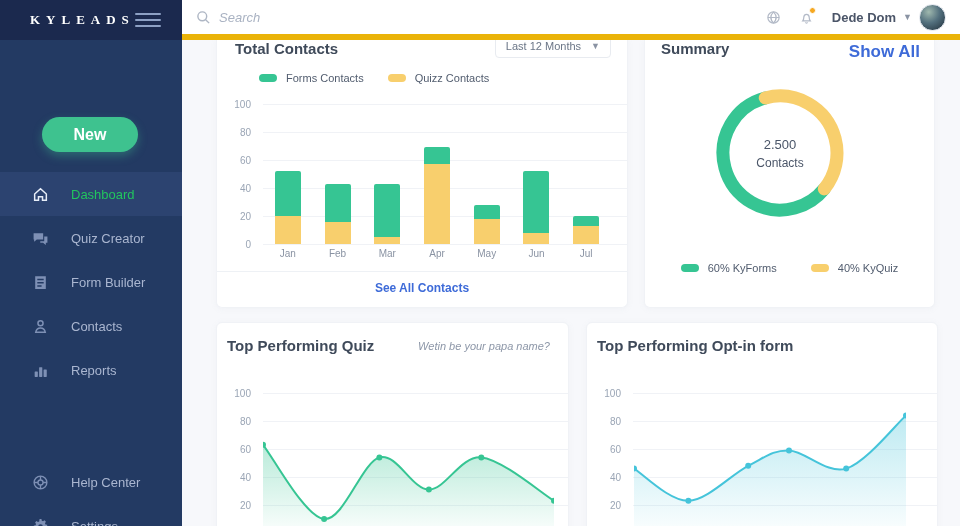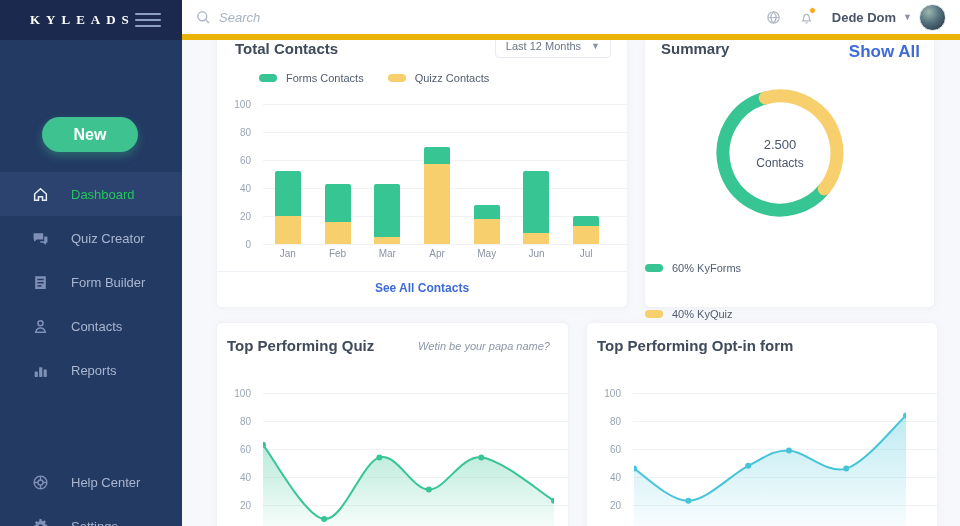--- a/index.html
+++ b/index.html
@@ -82,21 +82,21 @@
     border-top:1px solid #eef1f5; text-align:center; padding-top:9px; font-size:12px; }
 
   #card-summary .card-title { position:absolute; left:16px; top:0; }
   #card-summary .link { position:absolute; right:14px; top:2px; font-size:17px; }
   .donut-wrap { position:absolute; left:70px; top:48px; width:130px; height:130px; }
   .donut-center { position:absolute; left:0; top:0; width:130px; height:130px;
     display:flex; flex-direction:column; align-items:center; justify-content:center; gap:4px; }
   .donut-center .val { font-size:13px; color:#4a5568; }
   .donut-center .lab { font-size:12px; color:#4a5568; }
   .summary-legend { position:absolute; left:0; top:222px; width:100%;
-    display:flex; justify-content:center; gap:34px;flex-direction:column; }
+    display:flex; justify-content:center; gap:34px; }
 
   #card-quiz .card-title, #card-optin .card-title { position:absolute; left:10px; top:14px; }
   .card-sub { position:absolute; right:18px; top:17px; font-size:11px; font-style:italic;
     color:#8d97a8; }
   .line-svg { position:absolute; top:70px; }
   #card-quiz .line-svg { left:46px; }
   #card-optin .line-svg { left:47px; }
 </style>
 </head>
 <body>

